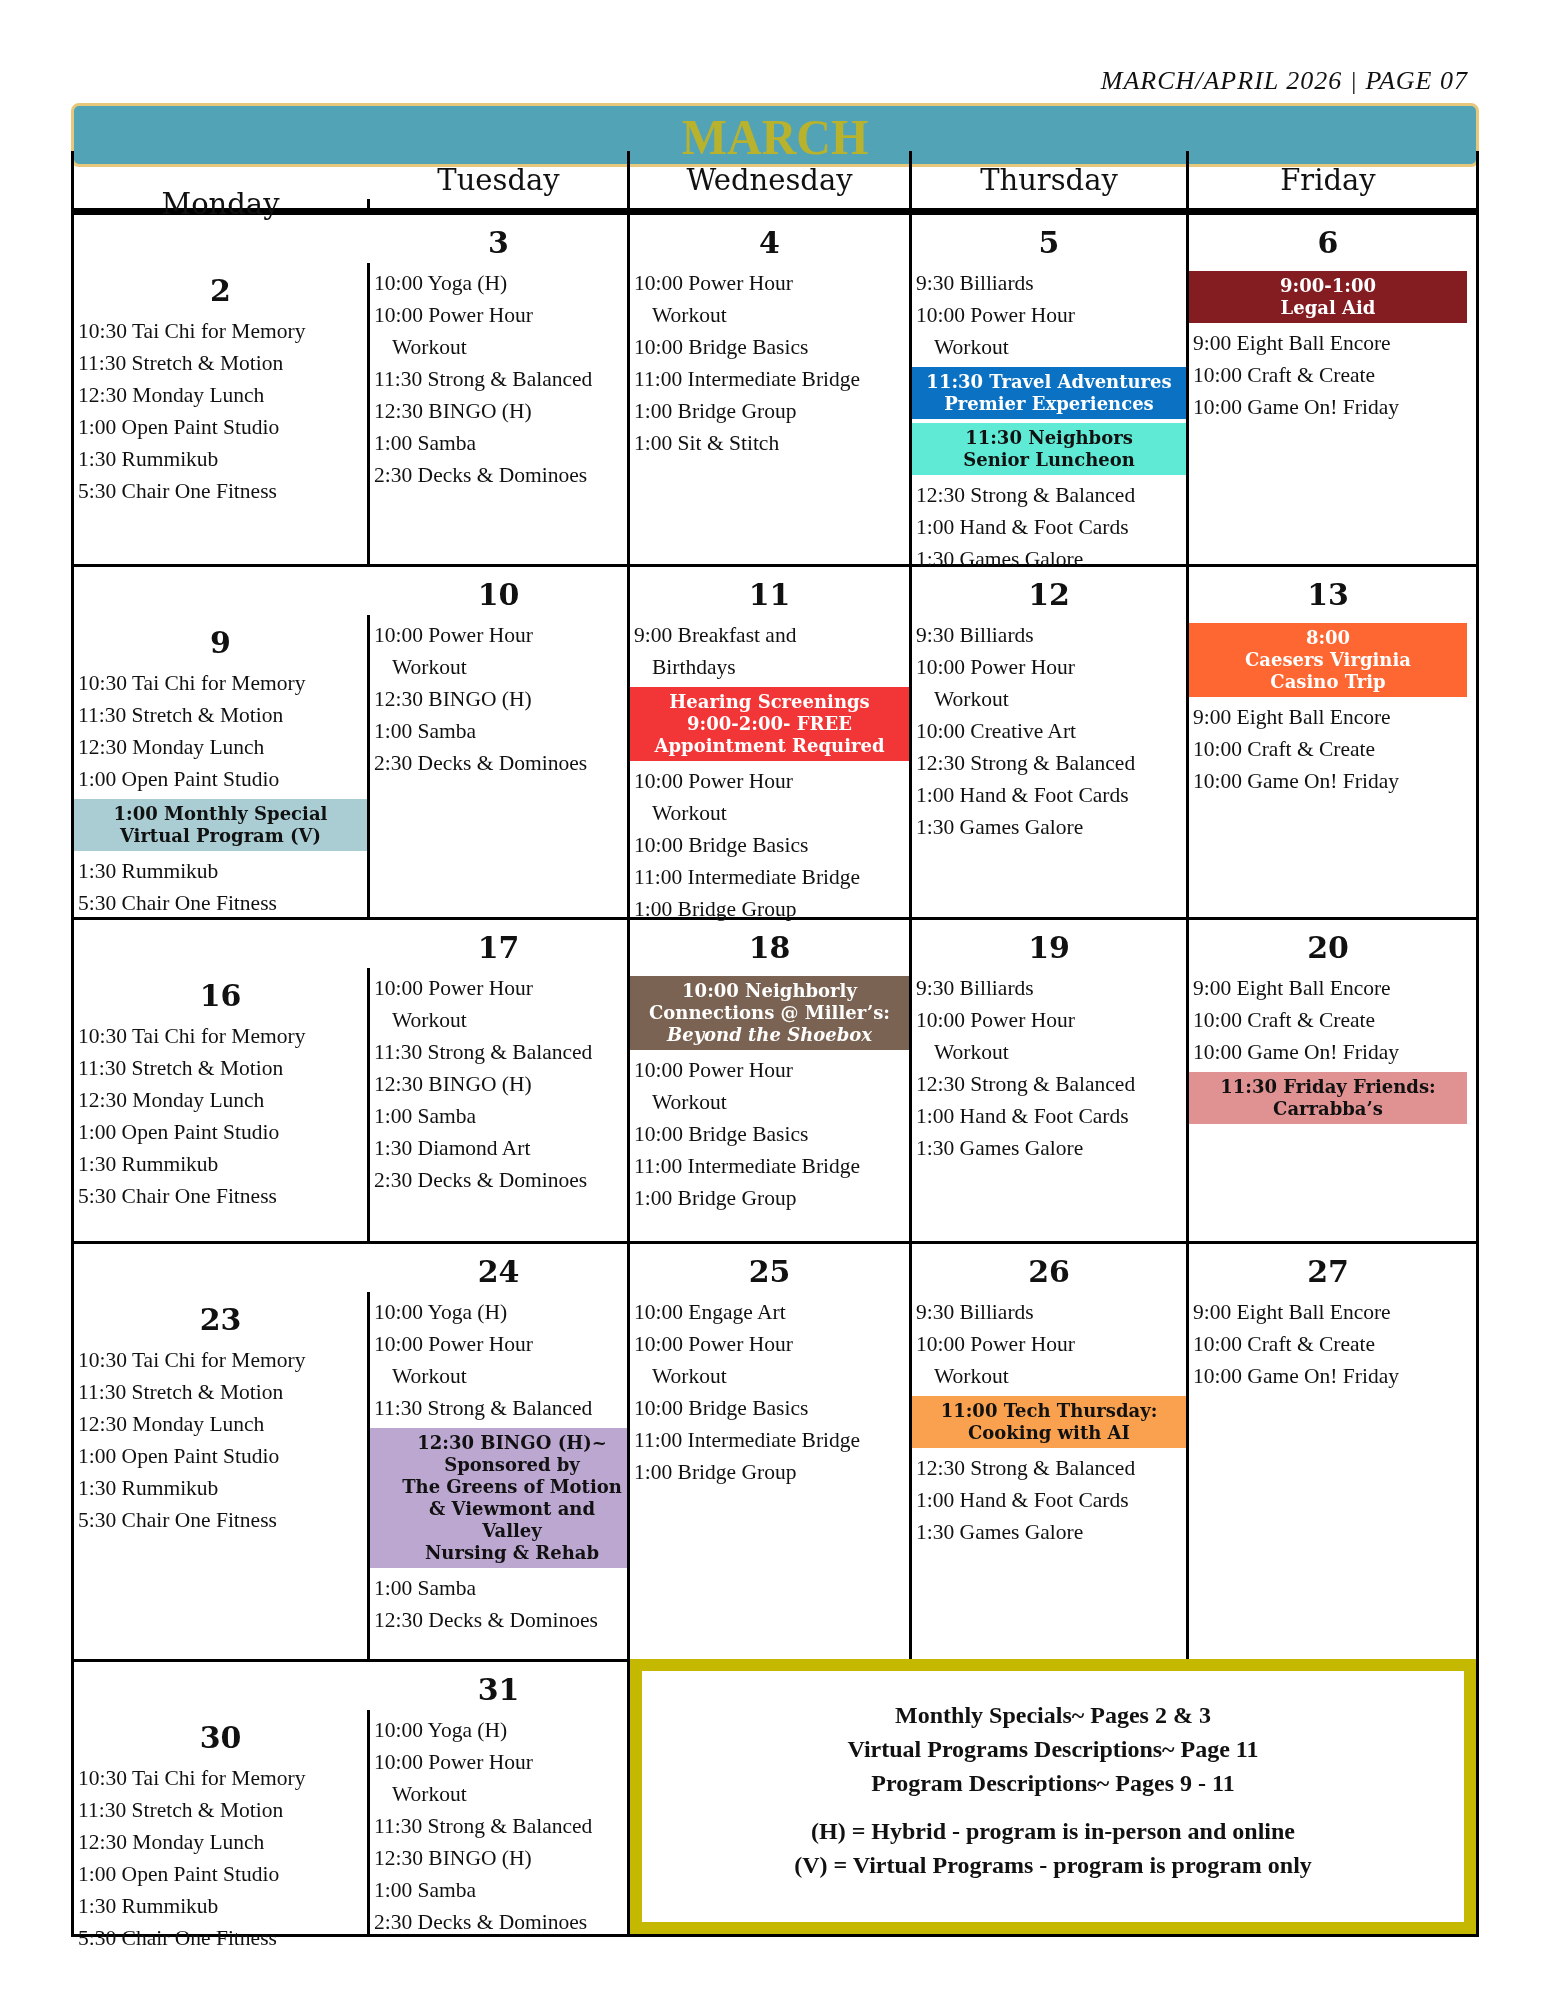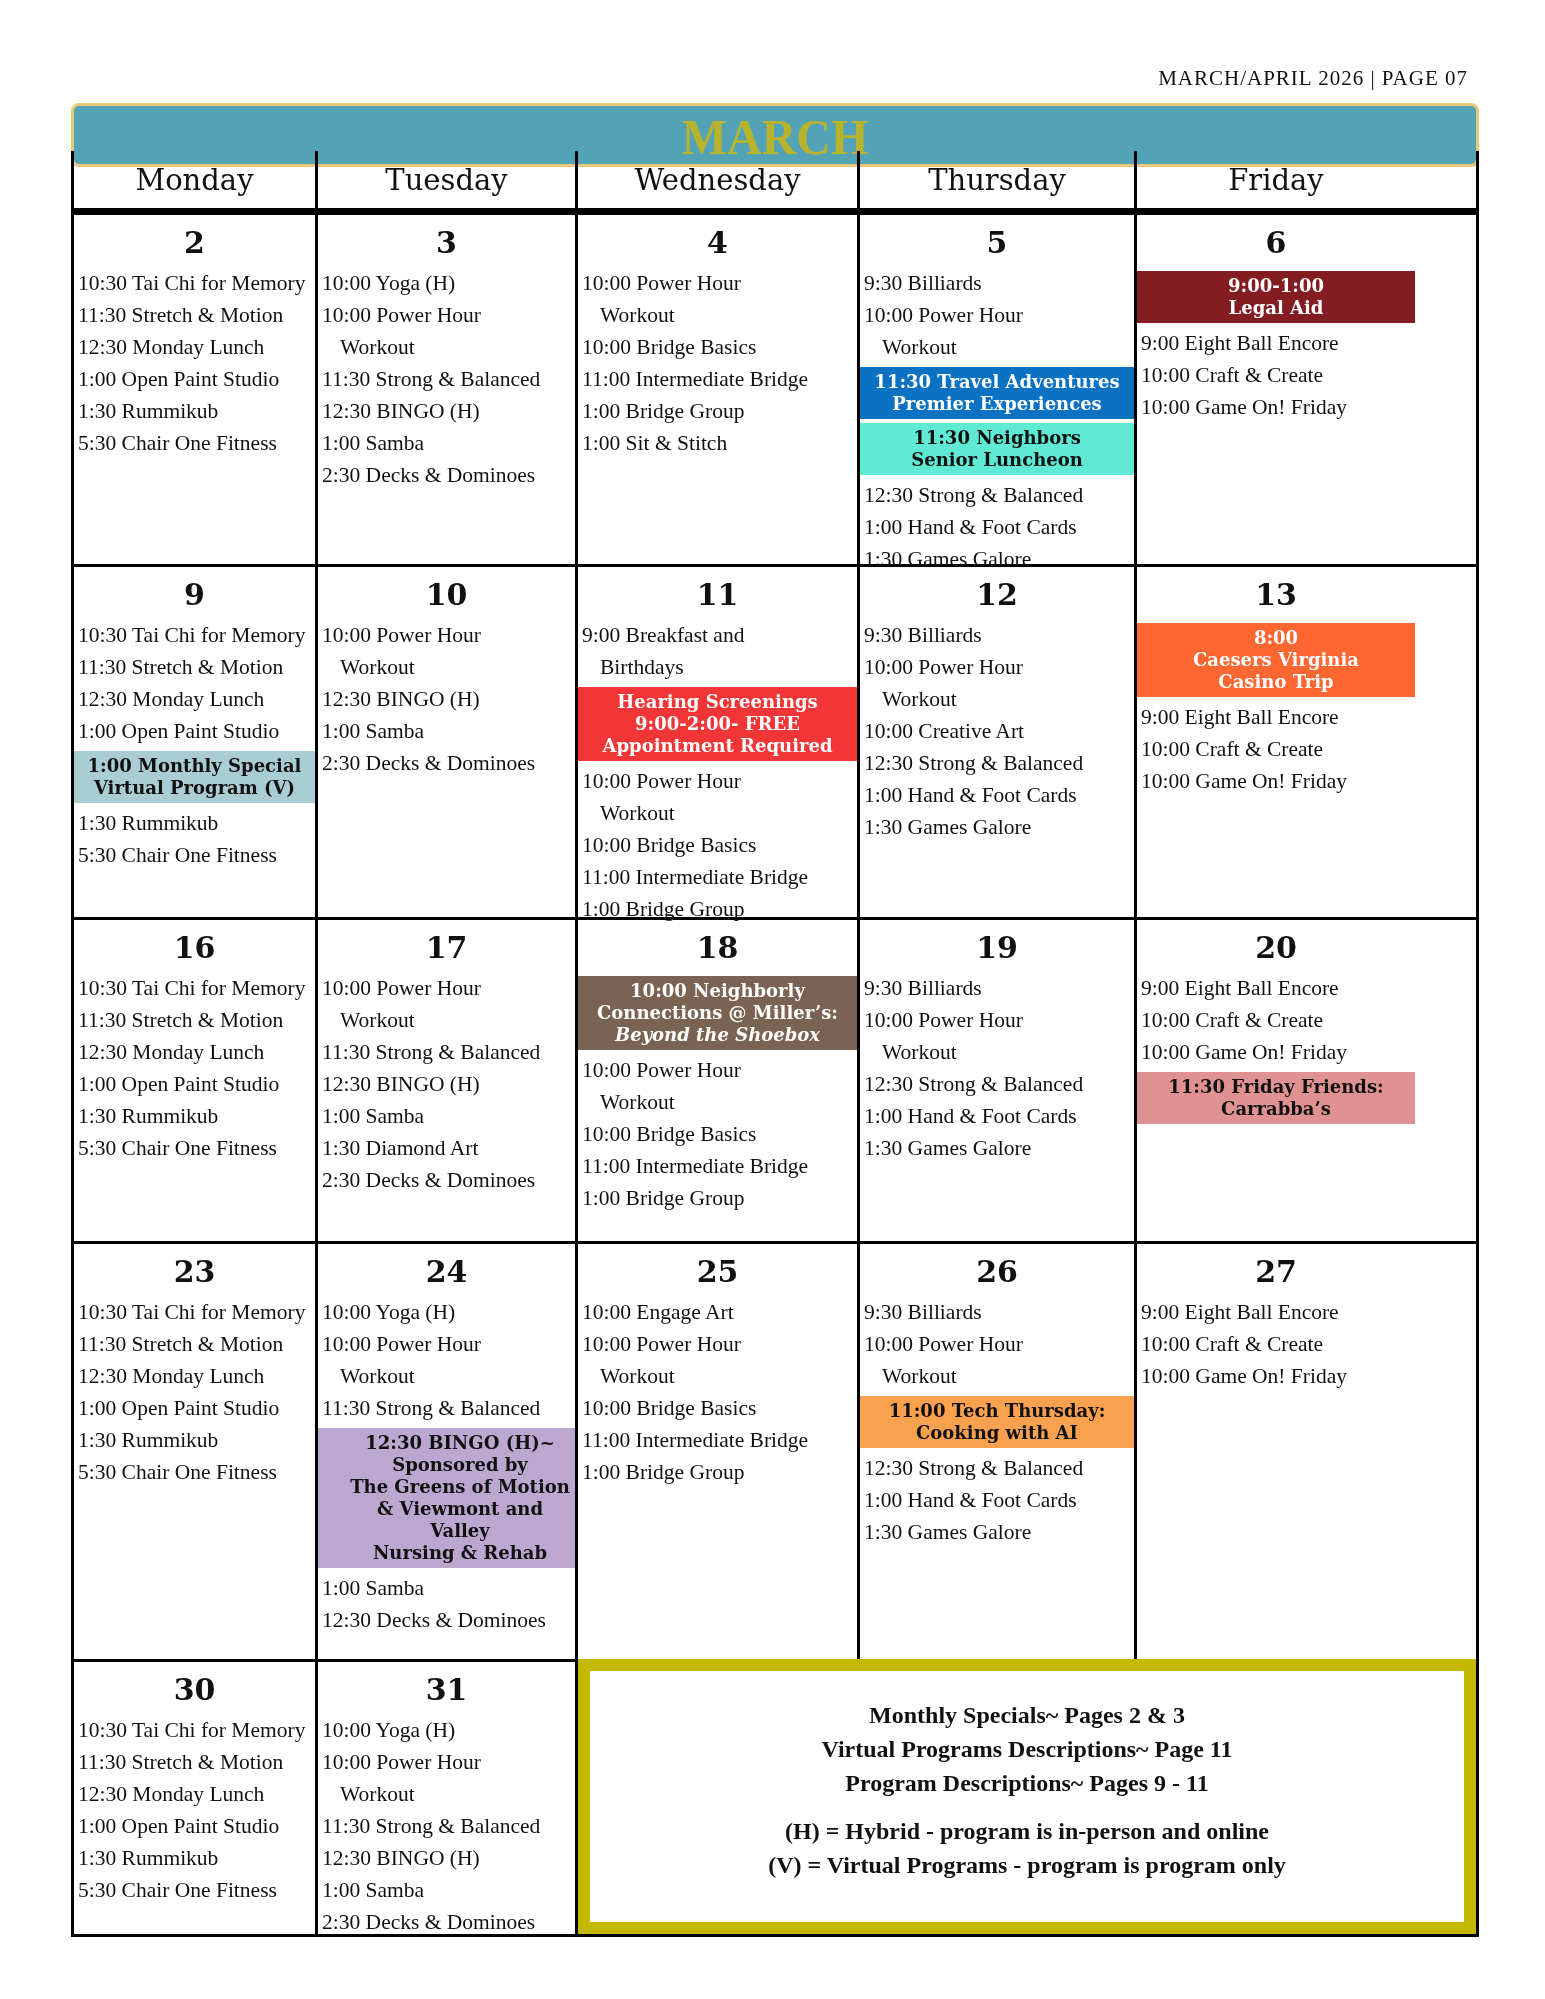--- a/index.html
+++ b/index.html
@@ -1,31 +1,31 @@
 <!DOCTYPE html>
 <html><head>
 <meta charset="utf-8">
 <style>
   html, body { margin: 0; padding: 0; background: #ffffff; }
   body { width: 1545px; height: 1999px; position: relative; overflow: hidden;
          font-family: "DejaVu Serif", "Liberation Serif", serif; color: #111; }
-  .page-header { position: absolute; right: 77px; top: 66px; font-size: 21px; letter-spacing: 1px;
-                 font-family: "Liberation Serif", serif; color: #111; }
+  .page-header { position: absolute; right: 77px; top: 66px; font-size: 26px; letter-spacing: 1px;
+                 font-family: "Liberation Serif", serif; color: #111; font-style: italic; }
   .month-bar { position: absolute; left: 71px; top: 103px; width: 1408px; height: 64px;
                background: #52a3b6; border: 3px solid #e7c77a; border-radius: 8px; box-sizing: border-box;
                display: flex; align-items: center; justify-content: center; }
   .month-title { font-family: "Liberation Serif", serif; font-weight: bold; font-size: 48px; color: #b9b22c;
                  line-height: 1; margin-top: 4px; transform: scaleY(1.05); }
   .cal { position: absolute; left: 71px; top: 151px; width: 1408px; }
   .dow-row { display: flex; height: 57px; border-left: 3px solid #000; border-right: 3px solid #000;
              border-bottom: 7px solid #000; box-sizing: content-box; }
   .dow { display: flex; align-items: center; justify-content: center; font-size: 29px;
          font-family: "DejaVu Serif", serif; border-right: 3px solid #000; box-sizing: border-box; }
   .dow:last-child { border-right: none; }
-  .col1 { width: 244px; } .col2 { width: 260px; } .col3 { width: 282px; } .col4 { width: 277px; } .col5 { width: 278px; }
+  .col1 { width: 296px; margin-top: 48px; } .col2 { width: 260px; } .col3 { width: 282px; } .col4 { width: 277px; } .col5 { width: 278px; }
   .week { display: flex; border-left: 3px solid #000; border-right: 3px solid #000; border-bottom: 3px solid #000; }
   .day { position: relative; border-right: 3px solid #000; box-sizing: border-box; }
   .day:last-child { border-right: none; }
   .daynum { text-align: center; font-weight: bold; font-size: 30px; font-family: "DejaVu Serif", serif;
             margin-top: 8px; height: 44px; line-height: 40px; }
   .items { padding: 0 4px 0 4px; font-size: 21.5px; line-height: 32px; font-family: "Liberation Serif", serif; }
   .item { white-space: nowrap; }
   .cont { padding-left: 18px; }
   .hl { font-family: "DejaVu Serif", serif; font-weight: bold; text-align: center; font-size: 18px;
         line-height: 22px; padding: 4px 2px; margin: 4px -4px; }

